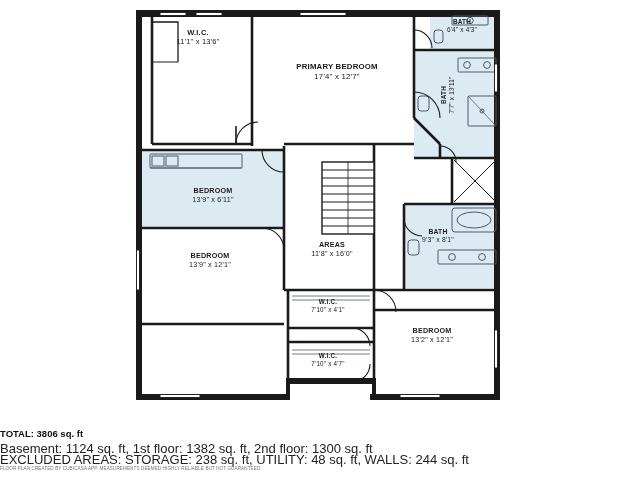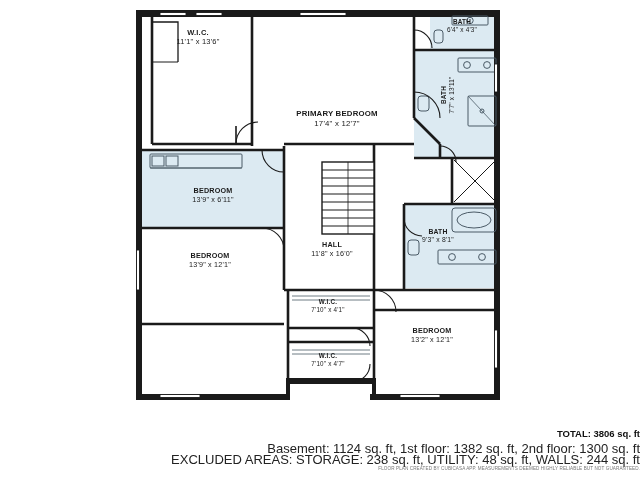--- a/index.html
+++ b/index.html
@@ -20,21 +20,21 @@
     line-height:1.25;
     color:#1a1a1a;
     letter-spacing:.2px;
     pointer-events:none;
   }
   .room-label .nm{display:block;font-weight:700;}
   .room-label .dm{display:block;font-weight:400;}
   .footer{
     position:absolute;
     left:0;right:0;
-    text-align:right;
+    text-align:left;
   }
   .f-total{font-size:9.5px;font-weight:700;color:#111;}
   .f-line{font-size:13px;font-weight:400;color:#222;}
   .f-small{font-size:4.6px;color:#777;letter-spacing:.1px;}
 </style>
 </head>
 <body>
 
 <svg id="plan" viewBox="0 0 640 480">
 
@@ -182,38 +182,38 @@
     <rect x="160" y="394.5" width="40" height="3"></rect>
     <rect x="136.5" y="250" width="3" height="40"></rect>
   </g>
 </svg>
 
 <div id="labels">
     <div class="room-label" style="left: 150px; top: 28px; width: 96px; font-size: 7.5px;">
       <span class="nm">W.I.C.</span>
       <span class="dm">11'1" x 13'6"</span>
     </div>
-    <div class="room-label" style="left: 272px; top: 62px; width: 130px; font-size: 7.8px; margin-top: 47px;">
+    <div class="room-label" style="left: 272px; top: 62px; width: 130px; font-size: 7.8px;">
       <span class="nm">PRIMARY BEDROOM</span>
       <span class="dm">17'4" x 12'7"</span>
     </div>
     <div class="room-label" style="left: 432px; top: 18px; width: 60px; font-size: 6.4px;">
       <span class="nm">BATH</span>
       <span class="dm">6'4" x 4'3"</span>
     </div>
     <div class="room-label" style="left: 425px; top: 80px; width: 60px; font-size: 6.4px; transform: rotate(-90deg); transform-origin: center center; height: 30px;">
       <span class="nm">BATH</span>
       <span class="dm">7'7" x 13'11"</span>
     </div>
     <div class="room-label" style="left: 163px; top: 186px; width: 100px; font-size: 7.2px;">
       <span class="nm">BEDROOM</span>
       <span class="dm">13'9" x 6'11"</span>
     </div>
     <div class="room-label" style="left: 292px; top: 240px; width: 80px; font-size: 7.2px;">
-      <span class="nm">HALL</span>
+      <span class="nm">AREAS</span>
       <span class="dm">11'8" x 16'0"</span>
     </div>
     <div class="room-label" style="left: 404px; top: 228px; width: 68px; font-size: 6.8px;">
       <span class="nm">BATH</span>
       <span class="dm">9'3" x 8'1"</span>
     </div>
     <div class="room-label" style="left: 160px; top: 251px; width: 100px; font-size: 7.2px;">
       <span class="nm">BEDROOM</span>
       <span class="dm">13'9" x 12'1"</span>
     </div>
@@ -226,14 +226,14 @@
       <span class="dm">7'10" x 4'7"</span>
     </div>
     <div class="room-label" style="left: 382px; top: 326px; width: 100px; font-size: 7.2px;">
       <span class="nm">BEDROOM</span>
       <span class="dm">13'2" x 12'1"</span>
     </div>
   </div>
 
 <div class="footer f-total" style="top:428px;">TOTAL: 3806 sq. ft</div>
 <div class="footer f-line" style="top:441px;">Basement: 1124 sq. ft, 1st floor: 1382 sq. ft, 2nd floor: 1300 sq. ft</div>
-<div class="footer f-line" style="top:452px;padding-left:38px;">EXCLUDED AREAS: STORAGE: 238 sq. ft, UTILITY: 48 sq. ft, WALLS: 244 sq. ft</div>
+<div class="footer f-line" style="top:452px;">EXCLUDED AREAS: STORAGE: 238 sq. ft, UTILITY: 48 sq. ft, WALLS: 244 sq. ft</div>
 <div class="footer f-small" style="top:466px;">FLOOR PLAN CREATED BY CUBICASA APP. MEASUREMENTS DEEMED HIGHLY RELIABLE BUT NOT GUARANTEED.</div>
 
 </body></html>

